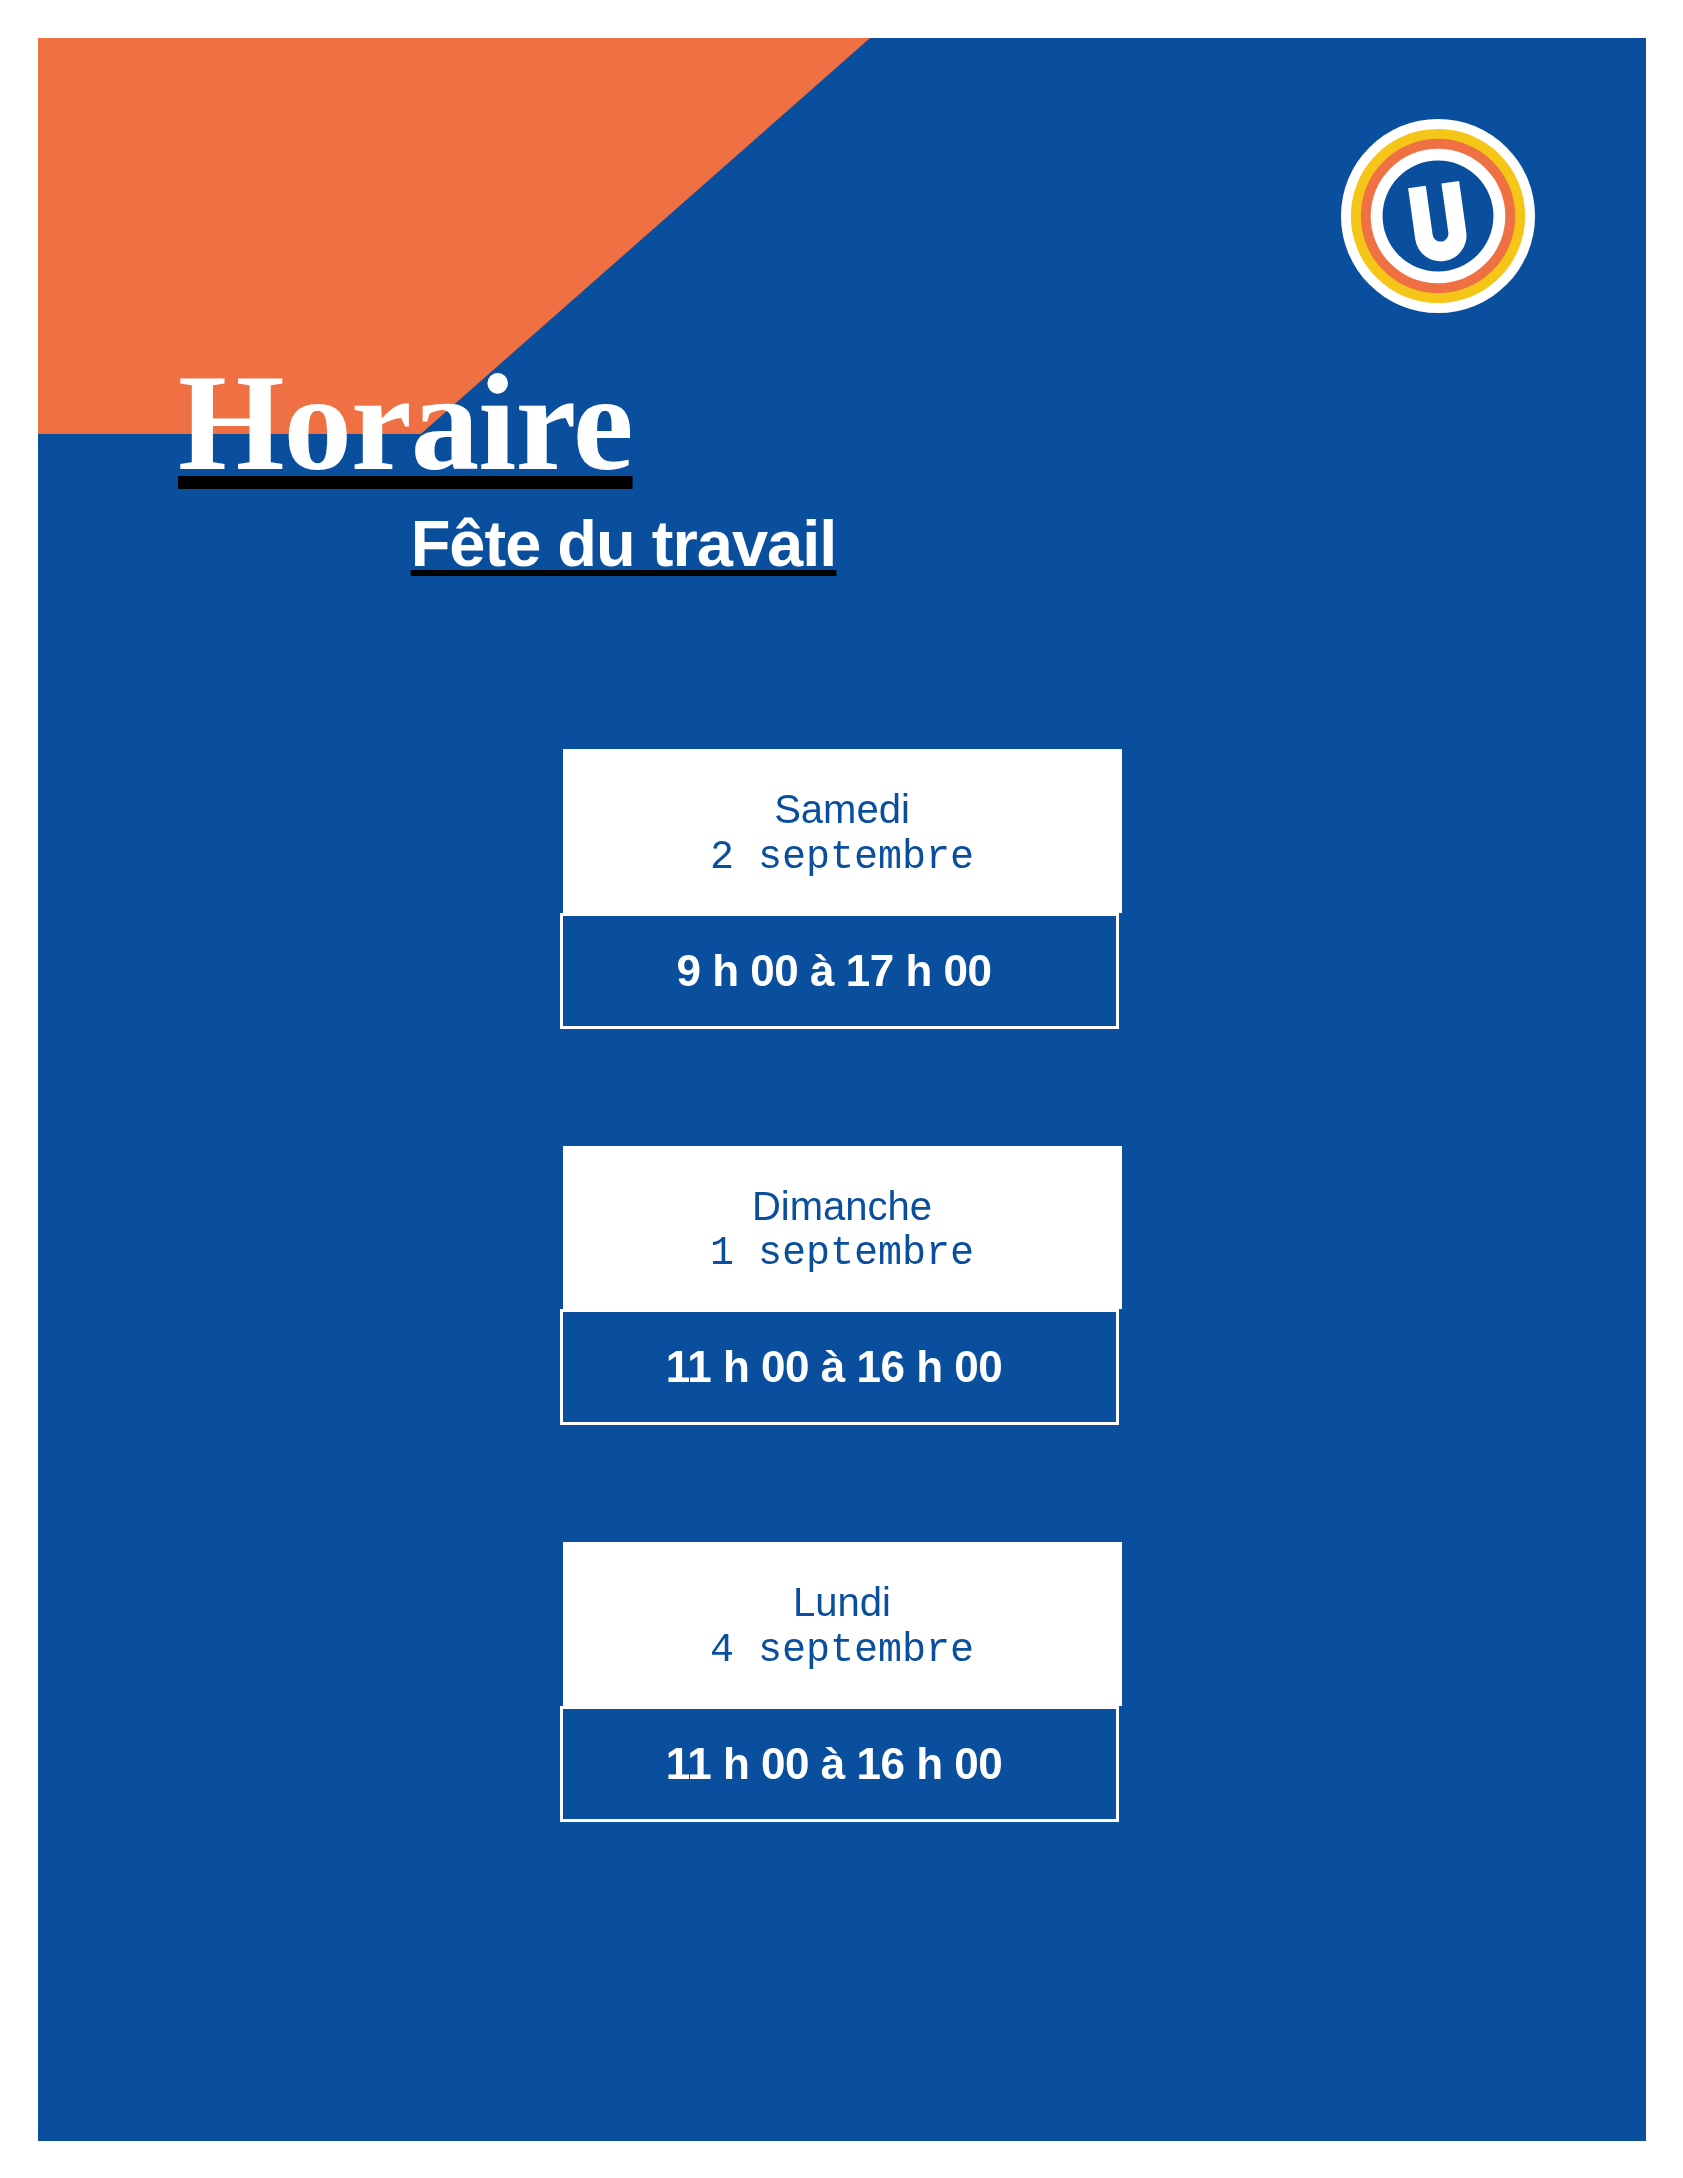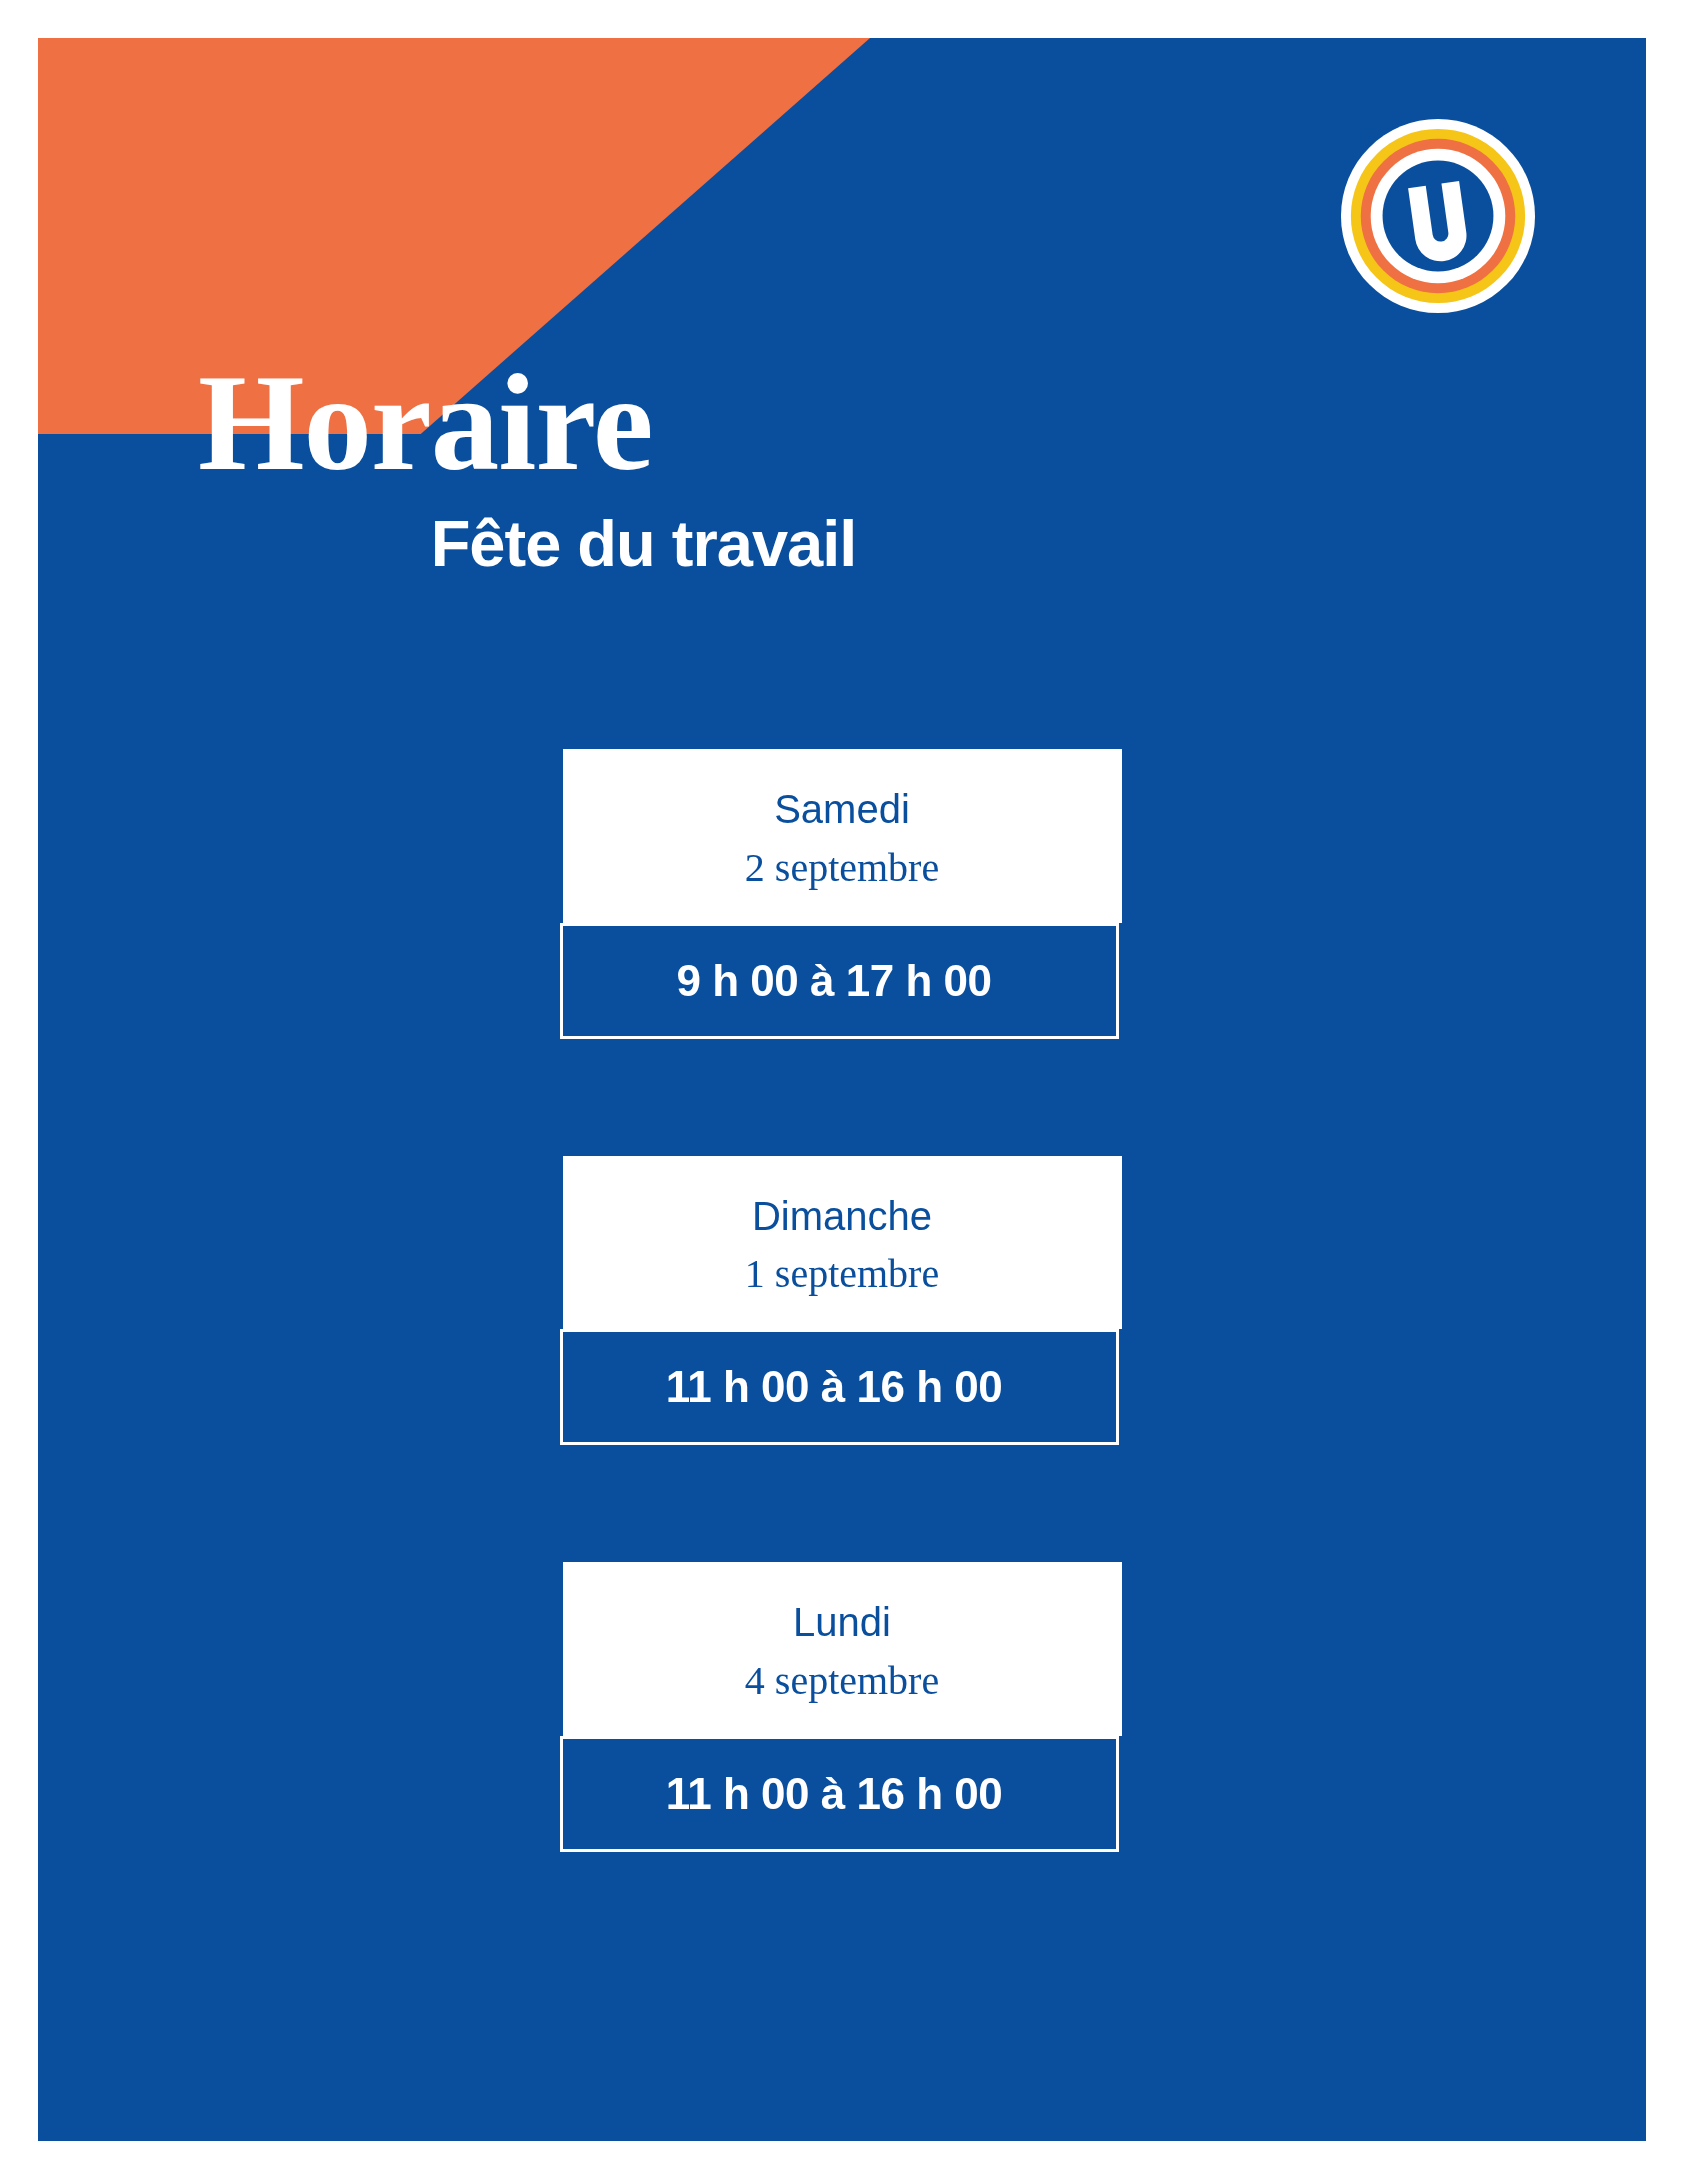--- a/index.html
+++ b/index.html
@@ -38,23 +38,24 @@
     right: 109px;
     top: 79px;
     width: 198px;
     height: 198px;
   }
   .logo svg { display: block; }
 
   
   .title-block {
     position: absolute;
-    left: 160px;
+    left: 140px;
     top: 317px;
     width: 891px;
+    text-decoration: underline;
   }
   .poster-title {
     font-family: "Liberation Serif", serif;
     font-weight: bold;
     font-size: 137px;
     line-height: 1.0;
     color: #ffffff;
     letter-spacing: -1px;
     margin: 0;
   }
@@ -91,23 +92,22 @@
   }
   .card-day {
     font-size: 40px;
     line-height: 1.22;
     font-family: "Liberation Sans", sans-serif;
     font-weight: normal;
   }
   .card-date {
     font-size: 40px;
     line-height: 1.22;
-    font-family: Liberation Serif, serif;
+    font-family: Liberation Mono, monospace;
     font-weight: normal;
-    margin-top: 10px;
   }
   .card-hours {
     background: #0a4f9e;
     border: 3px solid #ffffff;
     color: #ffffff;
     text-align: center;
     font-size: 44px;
     font-weight: bold;
     padding: 30px 20px 30px 10px;
     box-sizing: border-box;

